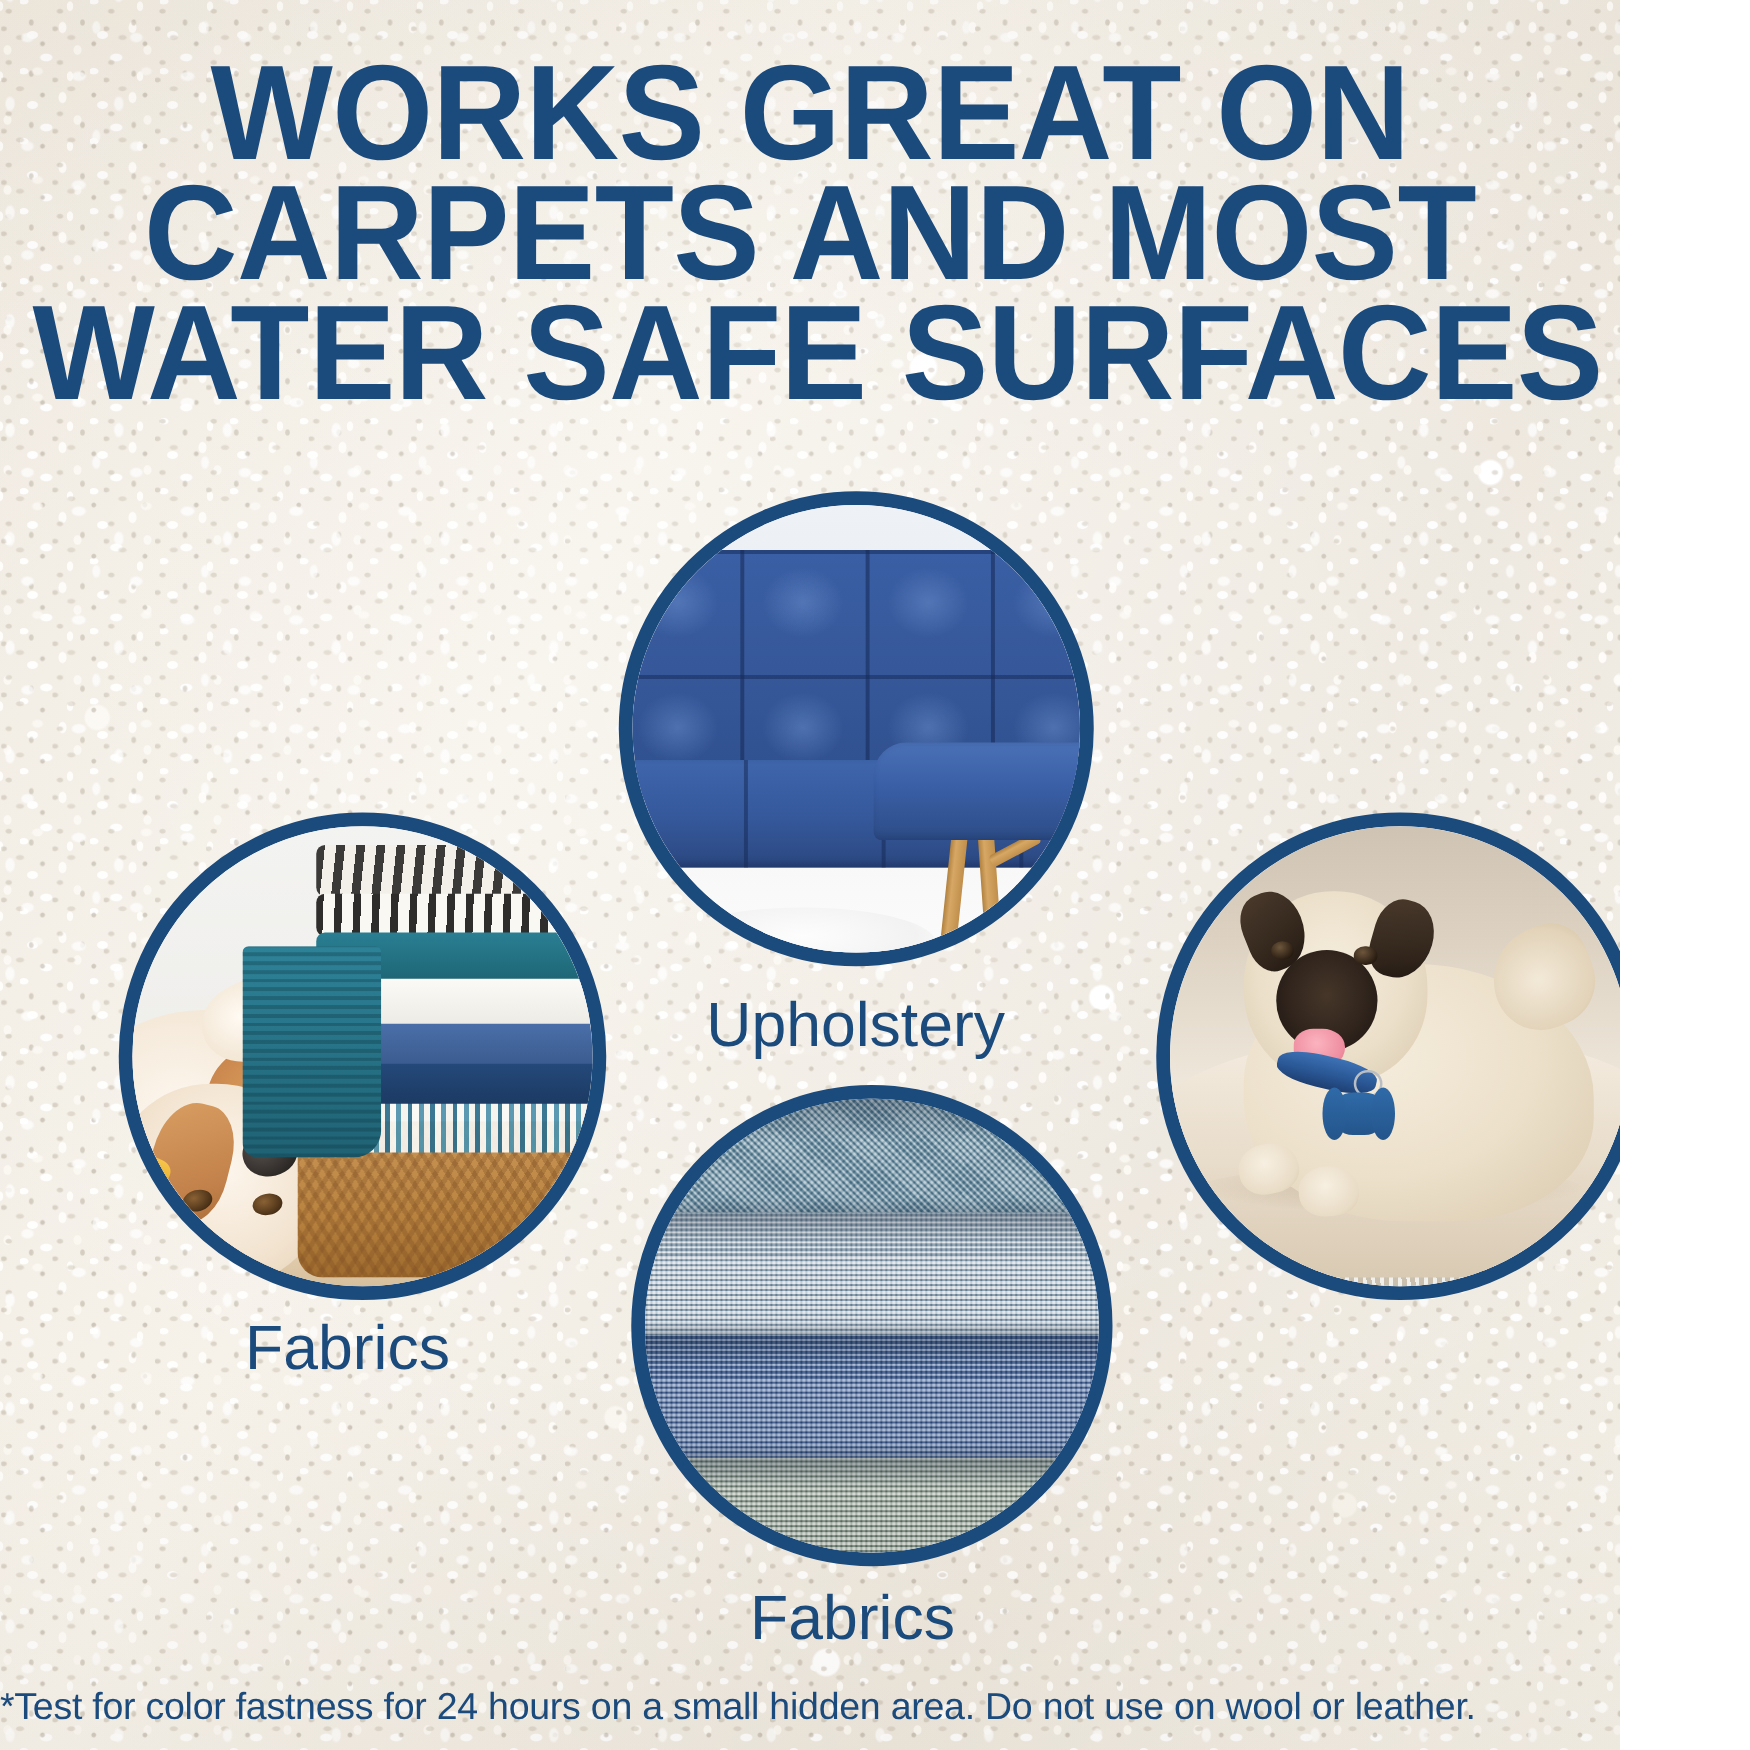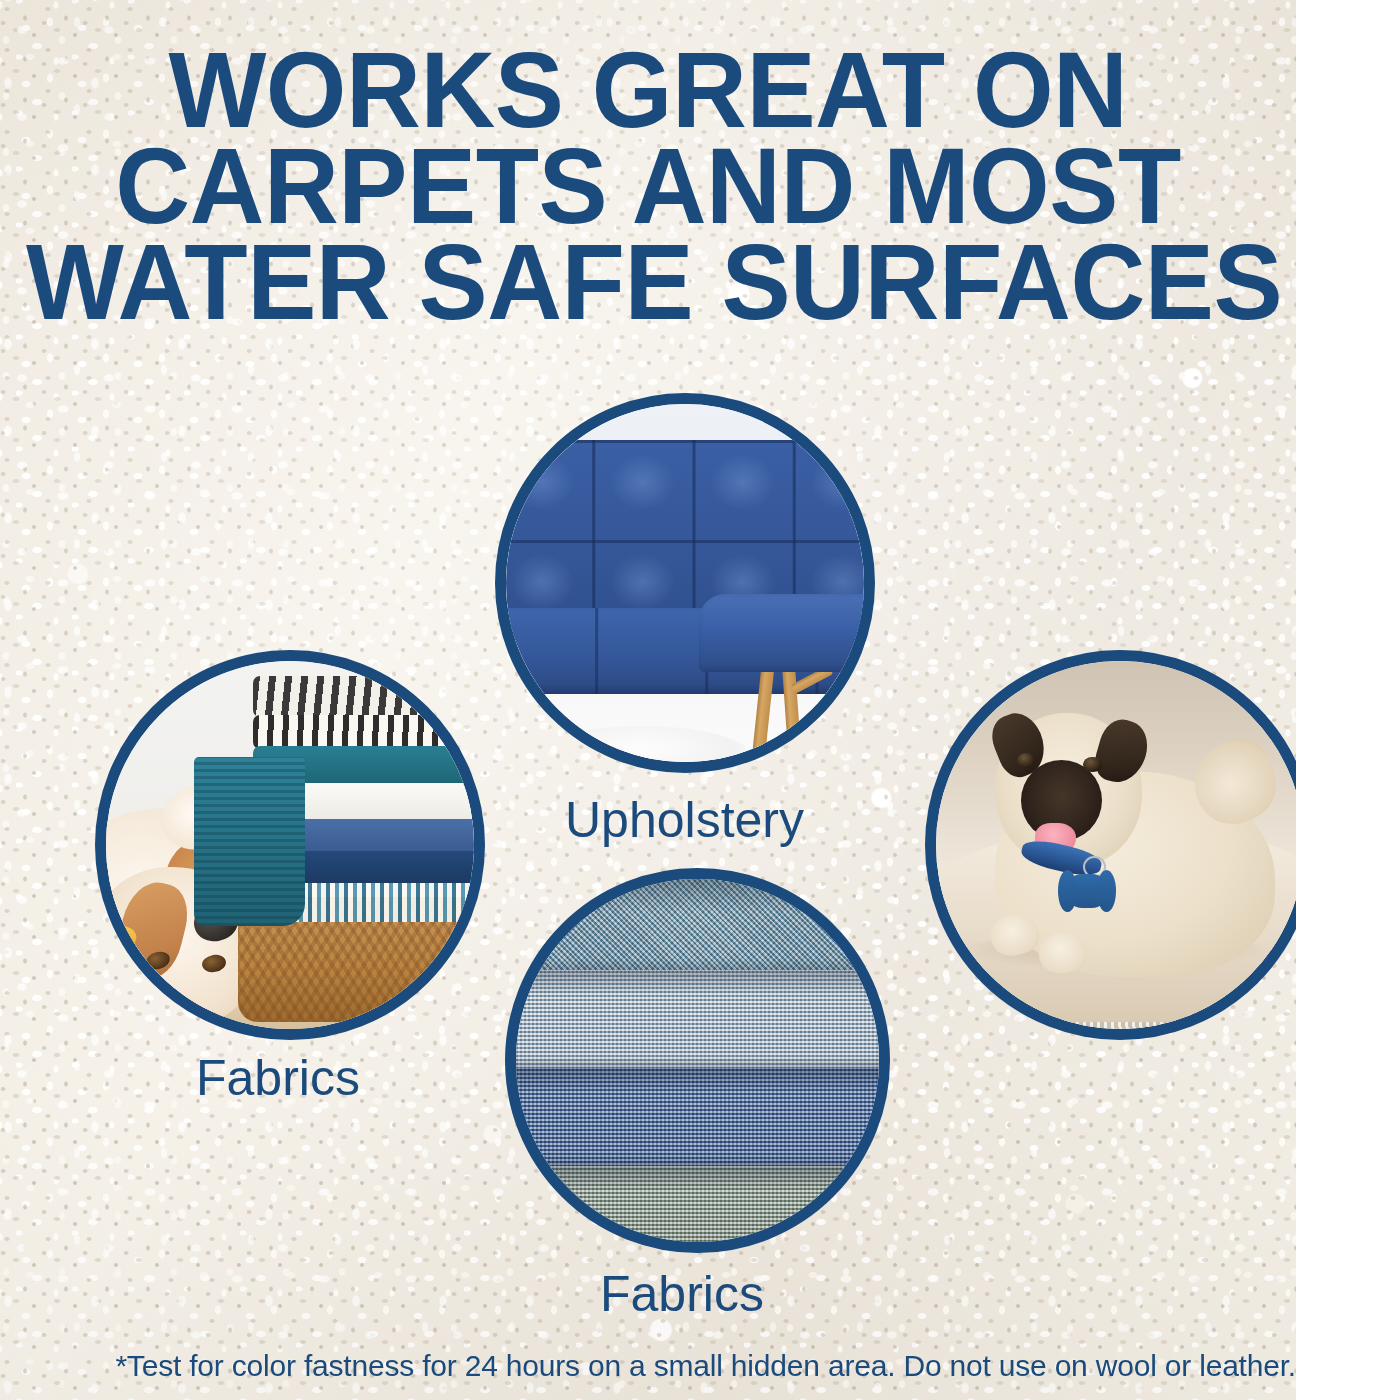--- a/index.html
+++ b/index.html
@@ -560,21 +560,21 @@
   .lb-clothes    { left: 196px; top: 1050px; }
   .lb-bedding    { left: 1008px; top: 1050px; }
   .lb-fabrics    { left: 600px; top: 1266px; }
 
   
   .disclaimer {
     position: absolute;
     left: 0;
     right: 0;
     bottom: 16px;
-    text-align: right;
+    text-align: left;
     color: #1b4a7c;
     font-family: "Liberation Sans", "DejaVu Sans", sans-serif;
     font-weight: 400;
     font-size: 30px;
     line-height: 36px;
     letter-spacing: -0.2px;
     z-index: 7;
   }
 </style>
 </head>

